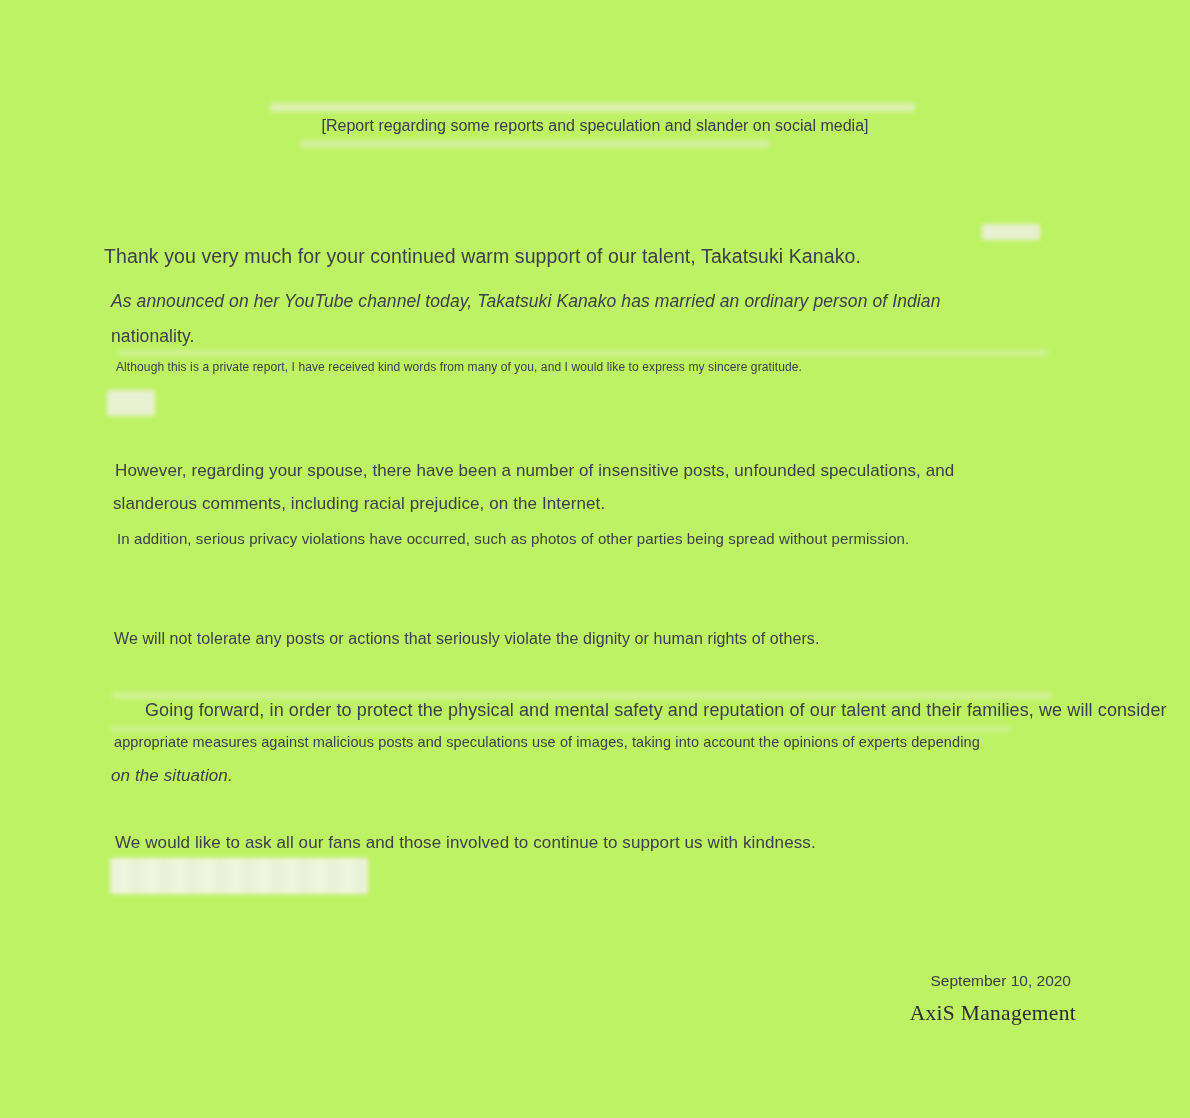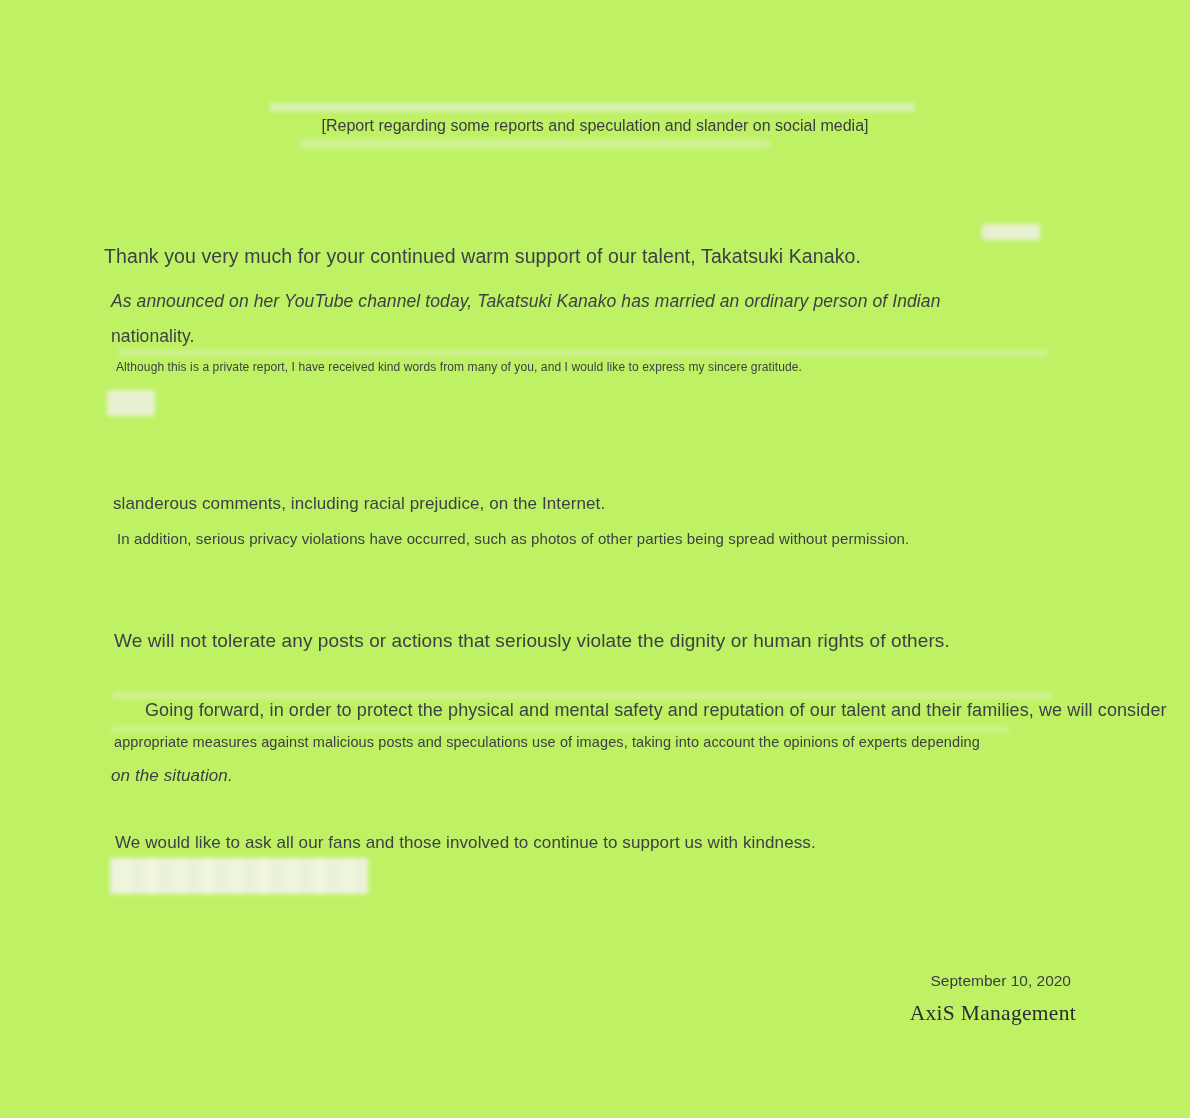--- a/index.html
+++ b/index.html
@@ -33,21 +33,21 @@
   }
   
   .l0  { top: 221px; left: 104px; font-size: 19.5px; margin-top: 24px; }
   .l1  { top: 291px; left: 111px; font-size: 17.5px; font-style: italic; }
   .l2  { top: 326px; left: 111px; font-size: 17.5px; }
   .l3  { top: 360px; left: 116px; font-size: 12px; }
   .l4  { top: 461px; left: 115px; font-size: 17px; }
   .l5  { top: 494px; left: 113px; font-size: 17px; }
   .l6  { top: 530px; left: 117px; font-size: 15px; }
   .l7  { top: 599px; left: 115px; font-size: 15px; }
-  .l8  { top: 630px; left: 114px; font-size: 19px; text-align: center; }
+  .l8  { top: 630px; left: 114px; font-size: 16px; text-align: center; }
   .l9  { top: 700px; left: 109px; font-size: 18px; margin-left: 36px; }
   .l10 { top: 734px; left: 114px; font-size: 14.5px; }
   .l11 { top: 766px; left: 111px; font-size: 17px; font-style: italic; }
   .l12 { top: 833px; left: 115px; font-size: 17px; text-align: right; }
   
   .date {
     position: absolute;
     top: 972px;
     right: 119px;
     font-size: 15.5px;
@@ -98,20 +98,21 @@
   <div class="ghost g6"></div>
   <div class="ghost g7"></div>
   <div class="ghost g8"></div>
 
   <div class="title">[Report regarding some reports and speculation and slander on social media]</div>
 
   <div class="line l0">Thank you very much for your continued warm support of our talent, Takatsuki Kanako.</div>
   <div class="line l1">As announced on her YouTube channel today, Takatsuki Kanako has married an ordinary person of Indian</div>
   <div class="line l2">nationality.</div>
   <div class="line l3">Although this is a private report, I have received kind words from many of you, and I would like to express my sincere gratitude.</div>
+  <div class="line l4">However, regarding your spouse, there have been a number of insensitive posts, unfounded speculations, and</div>
   <div class="line l5">slanderous comments, including racial prejudice, on the Internet.</div>
   <div class="line l6">In addition, serious privacy violations have occurred, such as photos of other parties being spread without permission.</div>
   <div class="line l8">We will not tolerate any posts or actions that seriously violate the dignity or human rights of others.</div>
   <div class="line l9">Going forward, in order to protect the physical and mental safety and reputation of our talent and their families, we will consider</div>
   <div class="line l10">appropriate measures against malicious posts and speculations use of images, taking into account the opinions of experts depending</div>
   <div class="line l11">on the situation.</div>
   <div class="line l12">We would like to ask all our fans and those involved to continue to support us with kindness.</div>
 
   <div class="date">September 10, 2020</div>
   <div class="sig">AxiS Management</div>

